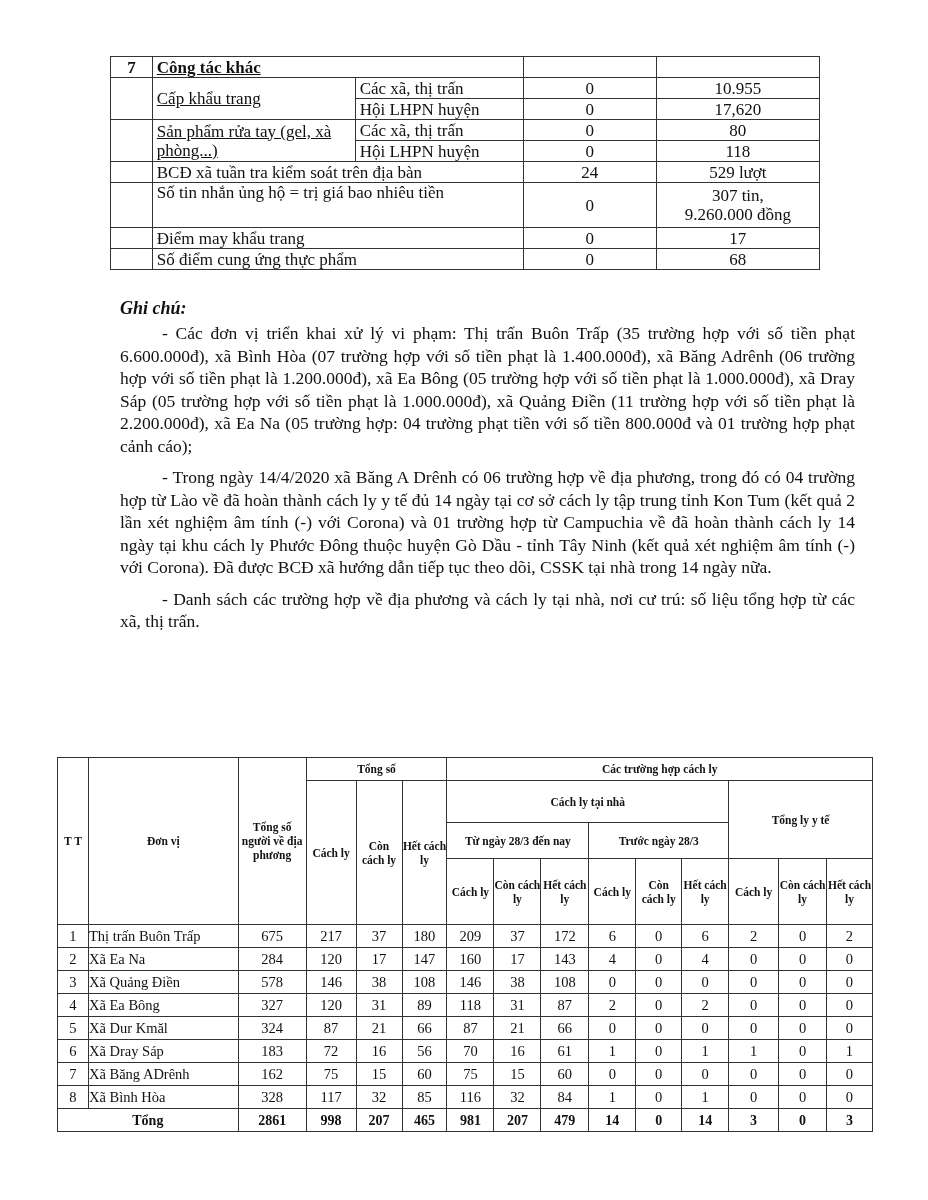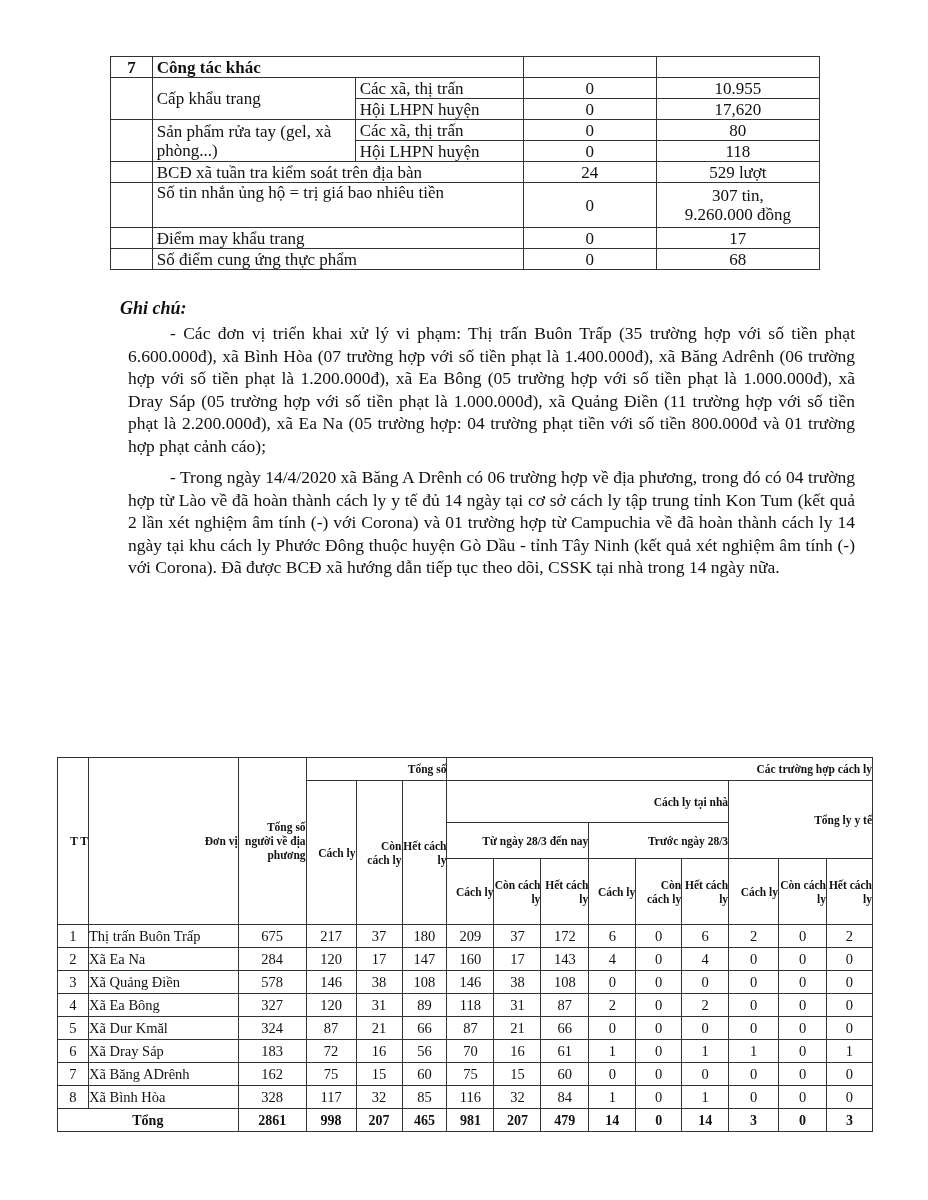--- a/index.html
+++ b/index.html
@@ -4,34 +4,34 @@
 <style>
   html, body { margin:0; padding:0; background:#ffffff; }
   body { width:928px; height:1200px; position:relative; font-family:"Liberation Serif", serif; color:#111; overflow:hidden; }
   table { border-collapse:collapse; position:absolute; }
   td, th { border:1px solid #333; padding:0 4px; }
 
   
   #top-table { left:110px; top:56px; width:710px; font-size:17px; line-height:19px; }
   #top-table td { height:20px; vertical-align:middle; }
   #top-table .c-tt { width:33px; text-align:center; font-weight:bold; }
-  #top-table .c-a { width:195px; }
+  #top-table .c-a { width:195px;text-decoration:underline; }
   #top-table .c-b { width:160px; }
   #top-table .c-v1 { width:125px; text-align:center; }
   #top-table .c-v2 { width:155px; text-align:center; }
   #top-table .bold { font-weight:bold; }
 
   
   .notes { position:absolute; left:120px; width:735px; font-size:17.5px; line-height:22.5px; text-align:justify; }
-  .notes p { margin:0 0 9px 8px; text-indent:42px; }
+  .notes p { margin:0 0 9px 0; text-indent:42px; }
   .note-title { position:absolute; left:120px; top:298px; font-size:18px; font-weight:bold; font-style:italic; }
 
   
   #bot-table { left:57px; top:757px; width:816px; font-size:14.5px; }
-  #bot-table th { font-size:11.5px; font-weight:bold; text-align:right; vertical-align:middle; line-height:14px; padding:0 0; }
+  #bot-table th { font-size:11.5px; font-weight:bold; text-align:center; vertical-align:middle; line-height:14px; padding:0 0; }
   #bot-table td { height:22px; text-align:center; vertical-align:middle; line-height:17px; }
   #bot-table td.name { text-align:left; padding-left:0; }
   #bot-table tr.total td { font-weight:bold; font-size:14px; }
 </style>
 </head>
 <body>
 
 <table id="top-table">
   <tbody>
       <tr>
@@ -91,20 +91,21 @@
     <td class="c-v1">0</td>
     <td class="c-v2">68</td>
   </tr>
 </tbody>
   </table>
 
 <div class="note-title">Ghi chú:</div>
 <div class="notes" style="top:322px;">
   <p>- Các đơn vị triển khai xử lý vi phạm: Thị trấn Buôn Trấp (35 trường hợp với số tiền phạt 6.600.000đ), xã Bình Hòa (07 trường hợp với số tiền phạt là 1.400.000đ), xã Băng Adrênh (06 trường hợp với số tiền phạt là 1.200.000đ), xã Ea Bông (05 trường hợp với số tiền phạt là 1.000.000đ), xã Dray Sáp (05 trường hợp với số tiền phạt là 1.000.000đ), xã Quảng Điền (11 trường hợp với số tiền phạt là 2.200.000đ), xã Ea Na (05 trường hợp: 04 trường phạt tiền với số tiền 800.000đ và 01 trường hợp phạt cảnh cáo);</p>
   <p>- Trong ngày 14/4/2020 xã Băng A Drênh có 06 trường hợp về địa phương, trong đó có 04 trường hợp từ Lào về đã hoàn thành cách ly y tế đủ 14 ngày tại cơ sở cách ly tập trung tỉnh Kon Tum (kết quả 2 lần xét nghiệm âm tính (-) với Corona) và 01 trường hợp từ Campuchia về đã hoàn thành cách ly 14 ngày tại khu cách ly Phước Đông thuộc huyện Gò Dầu - tỉnh Tây Ninh (kết quả xét nghiệm âm tính (-) với Corona). Đã được BCĐ xã hướng dẫn tiếp tục theo dõi, CSSK tại nhà trong 14 ngày nữa.</p>
+  <p>- Danh sách các trường hợp về địa phương và cách ly tại nhà, nơi cư trú: số liệu tổng hợp từ các xã, thị trấn.</p>
 </div>
 
 <table id="bot-table">
   <colgroup>
     <col style="width:31px">
       <col style="width:150px">
       <col style="width:68px">
     <col style="width:50px">
       <col style="width:46px">
       <col style="width:45px">

